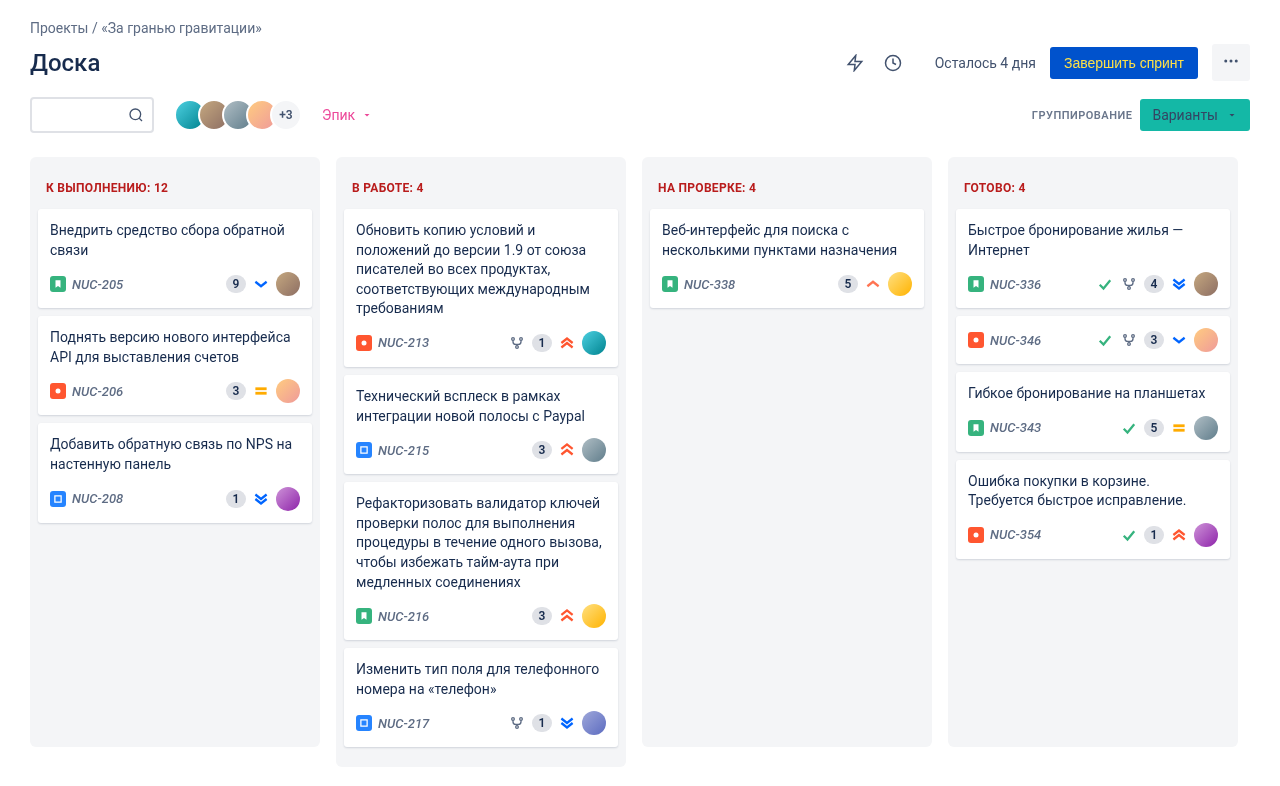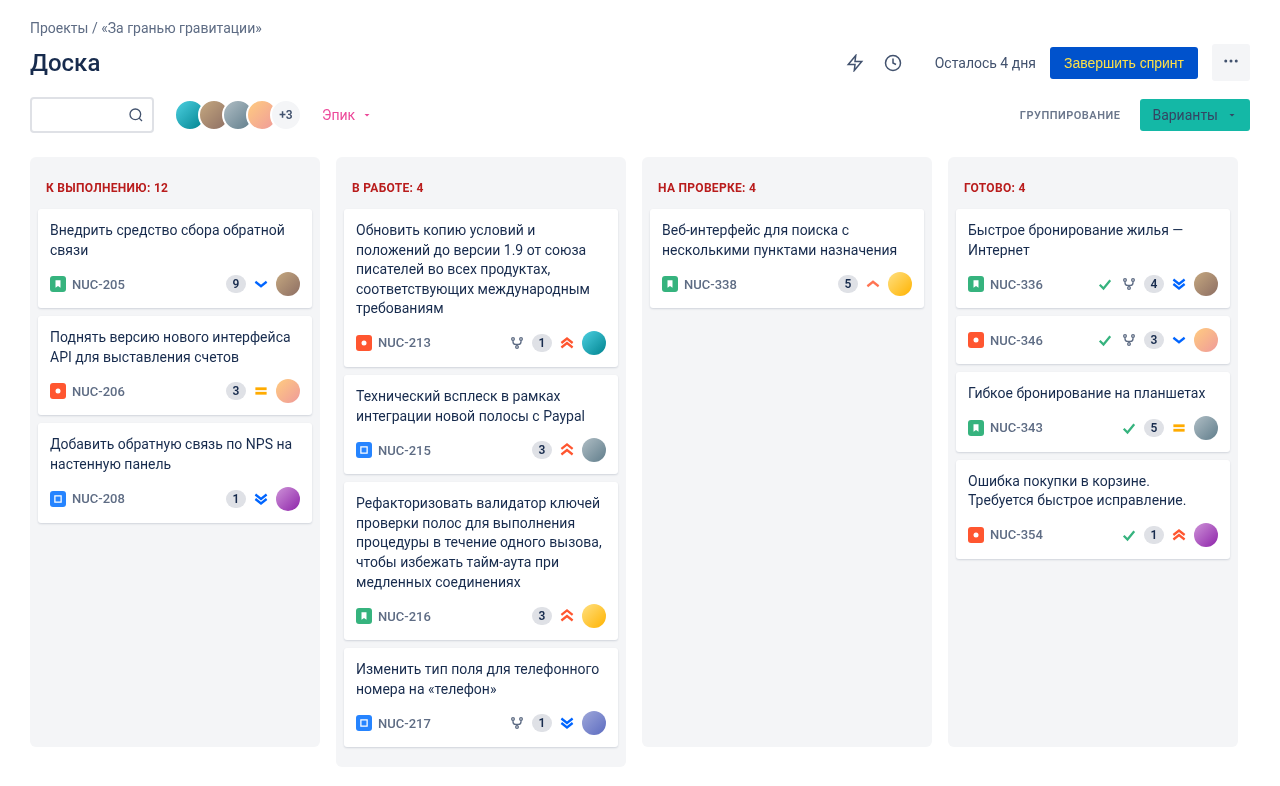--- a/index.html
+++ b/index.html
@@ -14,37 +14,37 @@
 .btn-more { background: #f4f5f7; border: none; padding: 8px 10px; border-radius: 3px; cursor: pointer; color: #42526e; }
 .toolbar-row { display: flex; align-items: center; justify-content: space-between; margin-bottom: 24px; }
 .toolbar-left { display: flex; align-items: center; gap: 20px; }
 .search-box { border: 2px solid #dfe1e6; border-radius: 4px; width: 124px; height: 36px; display: flex; align-items: center; padding: 0 8px; justify-content: flex-end; }
 .search-box svg { color: #42526e; }
 .avatar-stack { display: flex; align-items: center; }
 .avatar { width: 32px; height: 32px; border-radius: 50%; border: 2px solid #fff; margin-left: -8px; background: linear-gradient(135deg, #8993a4, #b3bac5); display: flex; align-items: center; justify-content: center; color: #fff; font-size: 12px; font-weight: 600; }
 .avatar:first-child { margin-left: 0; }
 .avatar-more { background: #f4f5f7; color: #42526e; }
 .epic-btn { display: flex; align-items: center; gap: 6px; color: #ec4899; font-size: 14px; cursor: pointer; }
-.toolbar-right { display: flex; align-items: center; gap: 20px; }
+.toolbar-right { display: flex; align-items: center; gap: 8px; }
 .group-label { color: #6b778c; font-size: 11px; font-weight: 600; letter-spacing: 0.5px; }
 .group-select { background: #14b8a6; border: none; padding: 8px 12px; border-radius: 3px; color: #344563; display: flex; align-items: center; gap: 8px; cursor: pointer; }
 .board { display: flex; gap: 16px; align-items: flex-start; }
 .column { background: #f4f5f7; border-radius: 6px; width: 290px; padding: 12px 8px; min-height: 590px; }
 .column-header { font-size: 12px; font-weight: 700; color: #b91c1c; letter-spacing: 0.3px; margin: 12px 8px 14px; }
 .card { background: #fff; border-radius: 3px; box-shadow: 0 1px 2px rgba(9,30,66,0.15); padding: 12px; margin-bottom: 8px; cursor: pointer; }
 .card-title { font-size: 14px; color: #172b4d; line-height: 1.4; margin-bottom: 12px; }
 .card-footer { display: flex; align-items: center; justify-content: space-between; }
 .card-left { display: flex; align-items: center; gap: 6px; }
 .card-right { display: flex; align-items: center; gap: 6px; }
 .type-icon { width: 16px; height: 16px; border-radius: 3px; display: flex; align-items: center; justify-content: center; flex-shrink: 0; }
 .type-story { background: #36b37e; }
 .type-bug { background: #ff5630; }
 .type-task { background: #2684ff; }
 .type-icon svg { width: 10px; height: 10px; }
-.issue-key { color: #5e6c84; font-size: 13px; font-weight: 500; }
+.issue-key { color: #5e6c84; font-size: 13px; font-weight: 500; font-style: italic; }
 .badge { background: #dfe1e6; color: #172b4d; border-radius: 10px; min-width: 20px; height: 18px; display: flex; align-items: center; justify-content: center; font-size: 12px; font-weight: 600; padding: 0 6px; }
 .card-avatar { width: 24px; height: 24px; border-radius: 50%; background: linear-gradient(135deg, #ffab91, #a1887f); flex-shrink: 0; }
 .priority-icon, .git-icon, .check-icon { width: 18px; height: 18px; display: flex; align-items: center; justify-content: center; flex-shrink: 0; }
 .av1 { background: linear-gradient(135deg,#c5a880,#8d6e63); }
 .av2 { background: linear-gradient(135deg,#ffcc80,#ef9a9a); }
 .av3 { background: linear-gradient(135deg,#b0bec5,#607d8b); }
 .av4 { background: linear-gradient(135deg,#9fa8da,#5c6bc0); }
 .av5 { background: linear-gradient(135deg,#ce93d8,#8e24aa); }
 .av6 { background: linear-gradient(135deg,#4dd0e1,#00838f); }
 .av7 { background: linear-gradient(135deg,#ffe082,#ffb300); }

